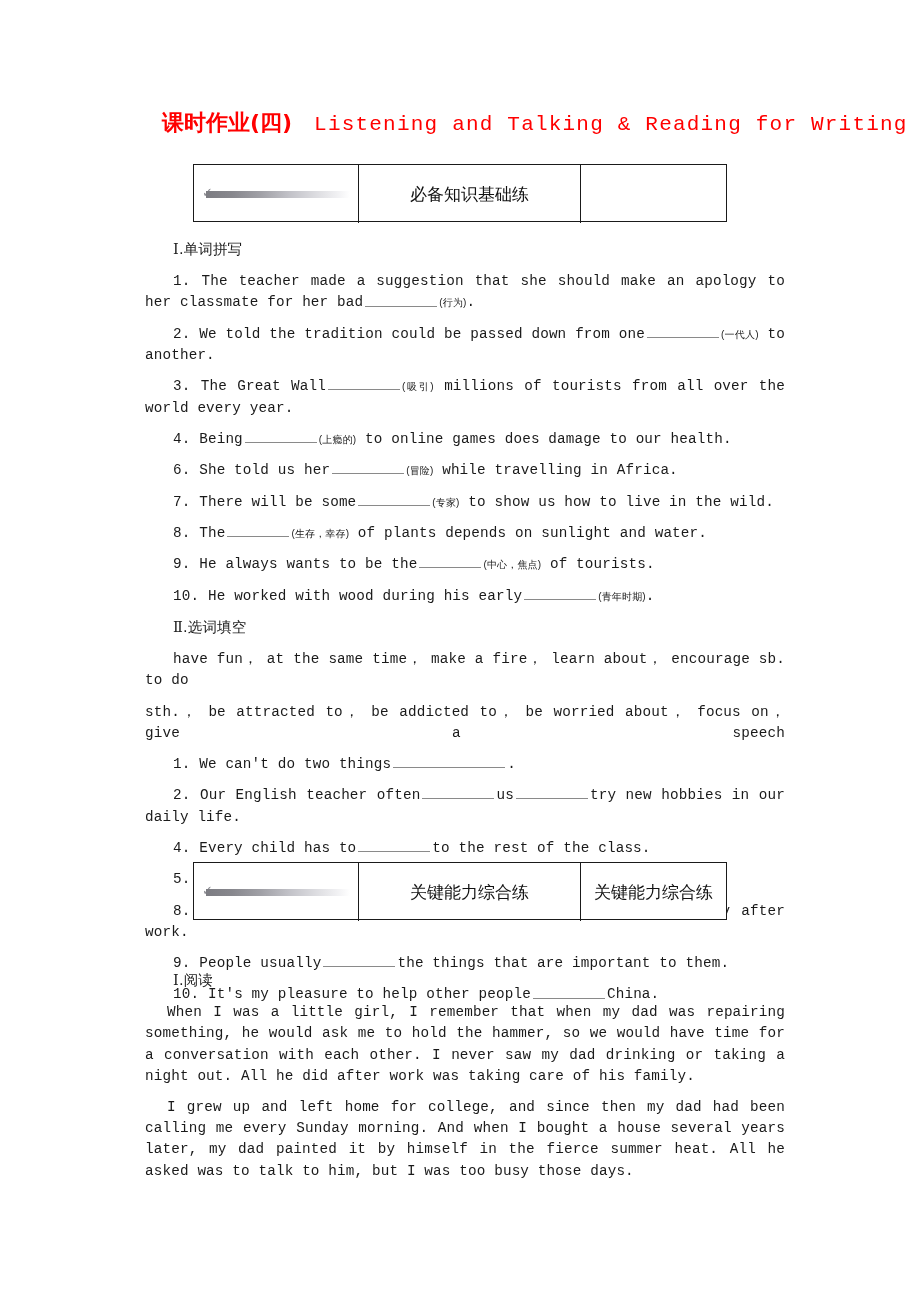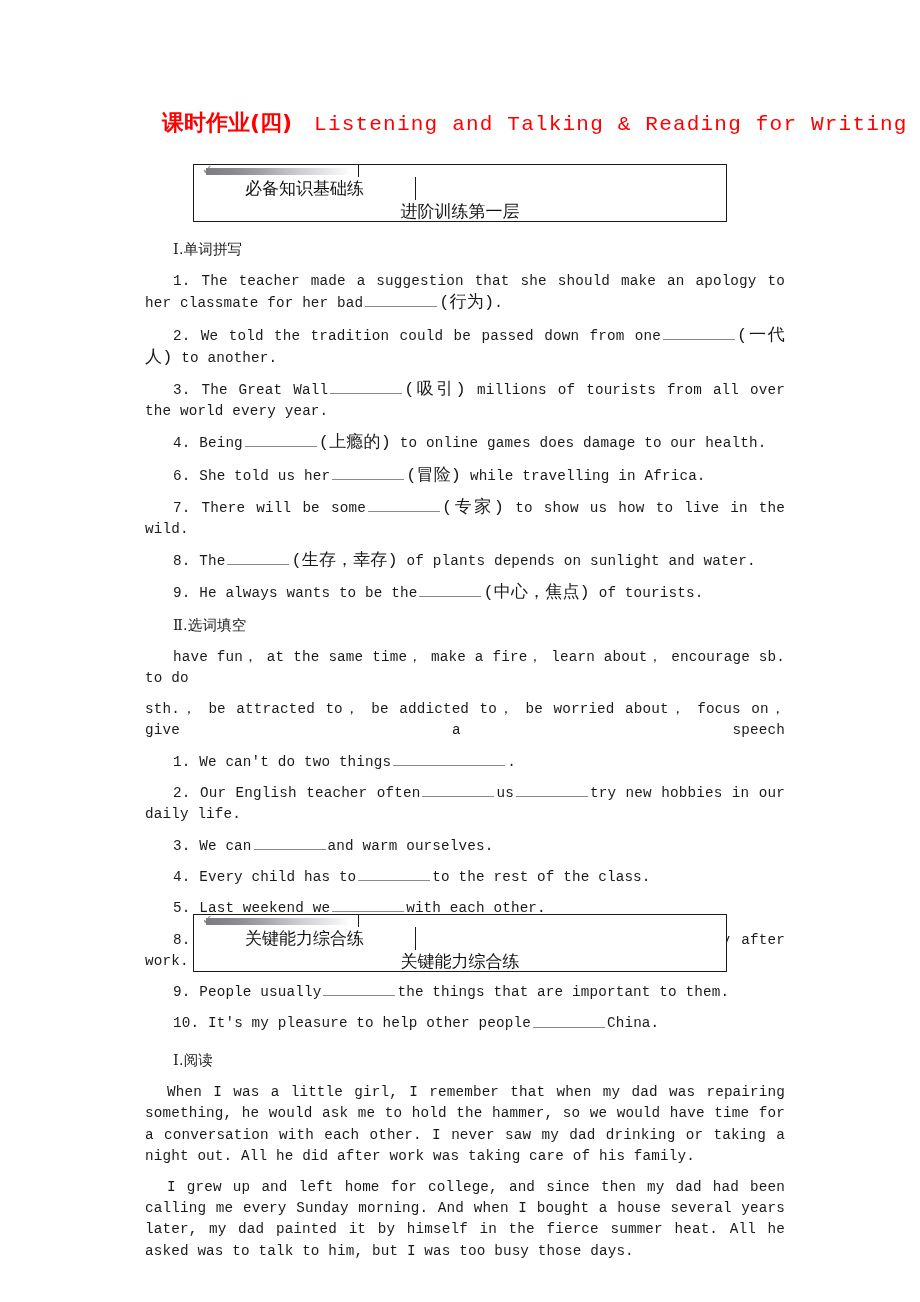--- a/index.html
+++ b/index.html
@@ -47,21 +47,20 @@
 
   
   .banner {
     position: absolute;
     left: 193px;
     width: 534px;
     border: 1px solid #1a1a1a;
     box-sizing: border-box;
     display: flex;
     background: #ffffff;
-    flex-direction: column;
   }
   .banner-cell {
     box-sizing: border-box;
     display: flex;
     align-items: center;
     justify-content: center;
     font-family: "DejaVu Sans", "Liberation Sans", sans-serif;
     font-size: 17px;
     color: #111111;
     height: 58px;
@@ -129,22 +128,22 @@
     text-indent: 22px;
   }
   .sec-head {
     font-family: "DejaVu Sans", "Liberation Sans", sans-serif;
     font-size: 14.5px;
   }
   .sec-head .rn {
     font-family: "Liberation Serif", "DejaVu Serif", serif;
   }
   .cn-hint {
-    font-family: Liberation Mono, monospace;
-    font-size: 17px;
+    font-family: Liberation Sans, sans-serif;
+    font-size: 10px;
   }
   .blank {
     display: inline-block;
     border-bottom: 1px solid #8a8a8a;
     vertical-align: baseline;
     height: 0.92em;
     margin: 0 2px;
   }
   .b-sm { width: 62px; }
   .b-md { width: 72px; }
@@ -169,21 +168,20 @@
   </div>
 
   <div class="banner" style="top:164px;height:58px;">
     <div class="banner-cell deco">
       <span class="deco-bar">
         <span class="check">✓</span>
         <span class="bar"></span>
       </span>
     </div>
     <div class="banner-cell mid">必备知识基础练</div>
-    <div class="banner-cell right">进阶训练第一层</div>
   </div>
 
   <div class="body-text" style="top:229px;">
 
     <p class="ind"><span class="sec-head"><span class="rn">Ⅰ</span><span>.单词拼写</span></span></p>
 
     <p class="ind justified"><span>1.</span>&nbsp;<span>The teacher made a suggestion that she should make an apology to her classmate for her bad</span><span class="blank b-md"></span><span class="cn-hint">(行为)</span><span>.</span></p>
 
     <p class="ind justified"><span>2.</span>&nbsp;<span>We told the tradition could be passed down from one</span><span class="blank b-md"></span><span class="cn-hint">(一代人)</span>&nbsp;<span>to another.</span></p>
 
@@ -193,55 +191,55 @@
 
 
     <p class="ind"><span>6.</span>&nbsp;<span>She told us her</span><span class="blank b-md"></span><span class="cn-hint">(冒险)</span>&nbsp;<span>while travelling in Africa.</span></p>
 
     <p class="ind"><span>7.</span>&nbsp;<span>There will be some</span><span class="blank b-md"></span><span class="cn-hint">(专家)</span>&nbsp;<span>to show us how to live in the wild.</span></p>
 
     <p class="ind"><span>8.</span>&nbsp;<span>The</span><span class="blank b-sm"></span><span class="cn-hint">(生存，幸存)</span>&nbsp;<span>of plants depends on sunlight and water.</span></p>
 
     <p class="ind"><span>9.</span>&nbsp;<span>He always wants to be the</span><span class="blank b-sm"></span><span class="cn-hint">(中心，焦点)</span>&nbsp;<span>of tourists.</span></p>
 
+    <p class="ind"><span>10.</span>&nbsp;<span>He worked with wood during his early</span><span class="blank b-md"></span><span class="cn-hint">(青年时期)</span><span>.</span></p>
 
     <p class="ind"><span class="sec-head"><span class="rn">Ⅱ</span><span>.选词填空</span></span></p>
 
     <p class="ind">have fun， at the same time， make a fire， learn about， encourage sb. to do</p>
     <p class="stretch">sth.， be attracted to， be addicted to， be worried about， focus on， give a speech</p>
 
     <p class="ind"><span>1.</span>&nbsp;<span>We can't do two things</span><span class="blank b-lg"></span><span>.</span></p>
 
     <p class="ind justified"><span>2.</span>&nbsp;<span>Our English teacher often</span><span class="blank b-md"></span><span>us</span><span class="blank b-md"></span><span>try new hobbies in our daily life.</span></p>
 
-    <p class="ind"><span>3.</span>&nbsp;<span>We can</span><span class="blank b-md"></span><span>and warm ourselves.</span></p>
 
     <p class="ind"><span>4.</span>&nbsp;<span>Every child has to</span><span class="blank b-md"></span><span>to the rest of the class.</span></p>
 
     <p class="ind"><span>5.</span>&nbsp;<span>Last weekend we</span><span class="blank b-md"></span><span>with each other.</span></p>
 
 
 
     <p class="ind"><span>8.</span>&nbsp;<span>She</span><span class="blank b-md"></span><span>her sick child, so she hurried home immediately after work.</span></p>
 
     <p class="ind"><span>9.</span>&nbsp;<span>People usually</span><span class="blank b-md"></span><span>the things that are important to them.</span></p>
 
     <p class="ind"><span>10.</span>&nbsp;<span>It's my pleasure to help other people</span><span class="blank b-md"></span><span>China.</span></p>
   </div>
 
-  <div class="banner" style="top:914px;height:58px;">
+  <div class="banner" style="top:862px;height:58px;">
     <div class="banner-cell deco">
       <span class="deco-bar">
         <span class="check">✓</span>
         <span class="bar"></span>
       </span>
     </div>
     <div class="banner-cell mid">关键能力综合练</div>
     <div class="banner-cell right">关键能力综合练</div>
   </div>
 
-  <div class="body-text" style="top:1040px;">
+  <div class="body-text" style="top:960px;">
     <p class="ind"><span class="sec-head"><span class="rn">Ⅰ</span><span>.阅读</span></span></p>
     <p class="ind2 justified">When I was a little girl, I remember that when my dad was repairing something, he would ask me to hold the hammer, so we would have time for a conversation with each other. I never saw my dad drinking or taking a night out. All he did after work was taking care of his family.</p>
     <p class="ind2 justified">I grew up and left home for college, and since then my dad had been calling me every Sunday morning. And when I bought a house several years later, my dad painted it by himself in the fierce summer heat. All he asked was to talk to him, but I was too busy those days.</p>
   </div>
 
 </div>
 
 </body></html>

